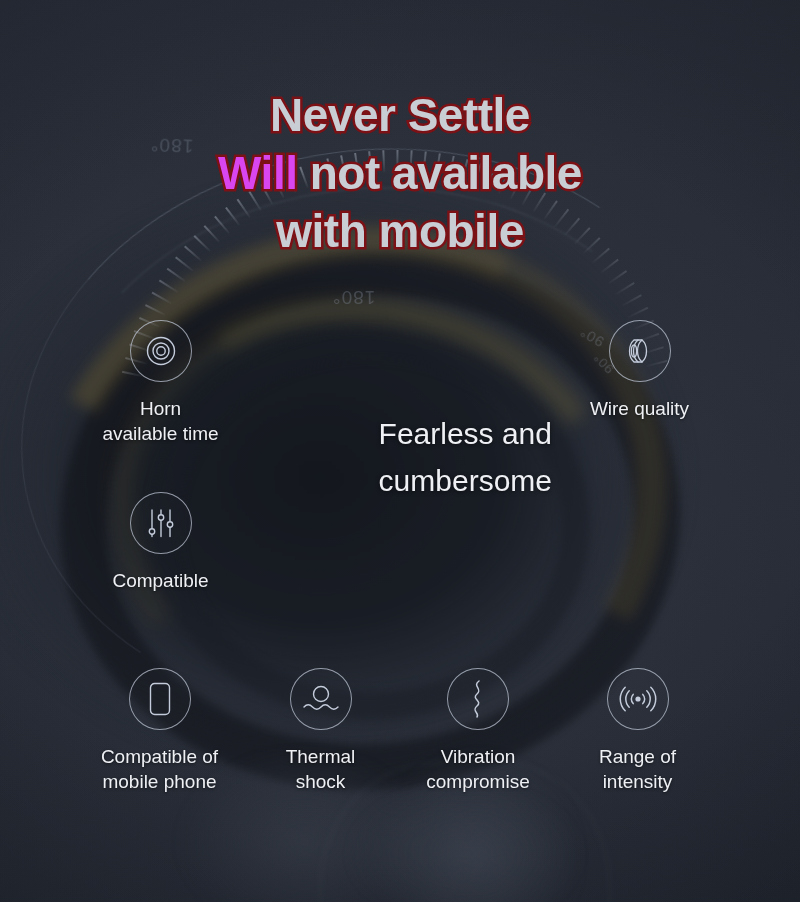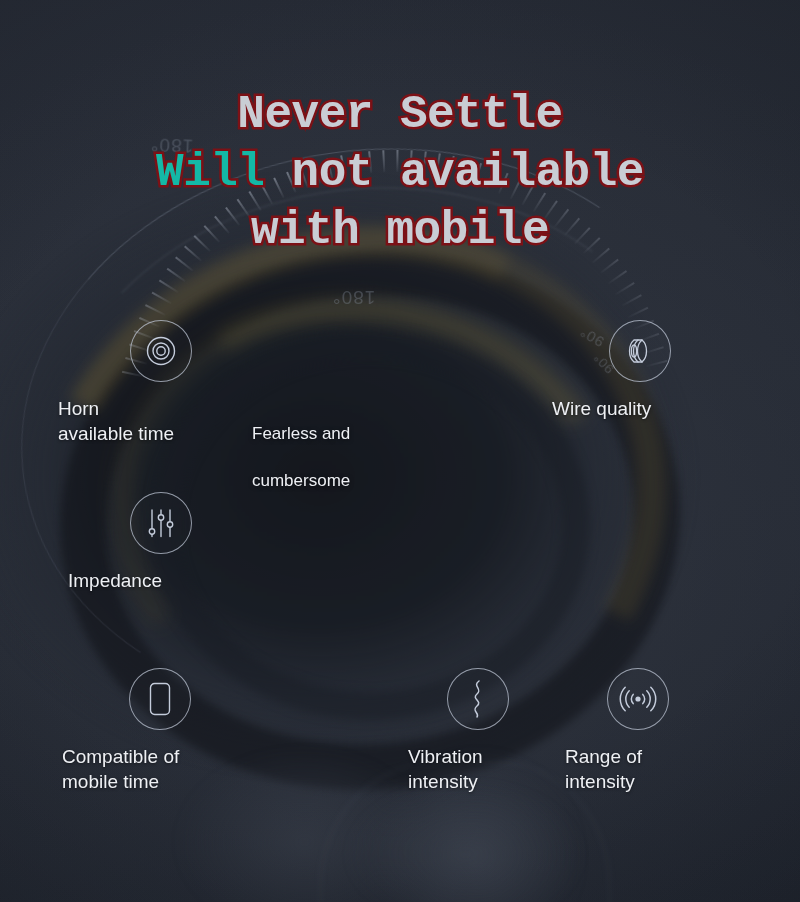--- a/index.html
+++ b/index.html
@@ -145,27 +145,26 @@
     position:absolute; left:0; right:0; top:86px;
     text-align:center;
     font-weight:bold;
     font-size:46px;
     line-height:58px;
     letter-spacing:-0.5px;
     color:#c9cdd4;
     -webkit-text-stroke:5px #7c1116;
     paint-order:stroke fill;
     text-shadow:0 0 1px rgba(124,17,22,0.9);
-    font-family:Liberation Mono, monospace;
   }
   #headline .ln { display:block; }
-  #headline .hl-white { color:#14b8a6; }
-
-  
-  .feat { position:absolute; }
+  #headline .hl-white { color:#d946ef; }
+
+  
+  .feat { position:absolute; text-align:center; }
   .icon-circle {
     width:62px; height:62px;
     border:1.4px solid rgba(196,204,219,0.72);
     border-radius:50%;
     margin:0 auto;
     display:flex; align-items:center; justify-content:center;
     background:rgba(255,255,255,0.012);
   }
   .icon-circle svg { display:block; }
   .feat-label {
@@ -174,24 +173,24 @@
     font-size:19px;
     line-height:25px;
     font-weight:400;
     white-space:pre-line;
     text-shadow:0 1px 3px rgba(0,0,0,0.5);
   }
 
   
   #center-tagline {
     position:absolute;
-    left:252px; top:410px; width:288px;
-    text-align:left;
+    left:264px; top:410px; width:288px;
+    text-align:right;
     color:#eef0f4;
-    font-size:17px;
+    font-size:30px;
     line-height:47px;
     font-weight:400;
     white-space:pre-line;
     text-shadow:0 1px 4px rgba(0,0,0,0.55);
   }
 
   
   #f-horn      { left:58px;  top:320px; width:205px; }
   #f-wire      { left:552px; top:320px; width:175px; }
   #f-impedance { left:68px;  top:492px; width:185px; }
@@ -319,43 +318,53 @@
         <circle cx="6" cy="24.5" r="2.7"></circle>
         <line x1="6" y1="27.5" x2="6" y2="29.5"></line>
         <line x1="15" y1="3" x2="15" y2="7"></line>
         <circle cx="15" cy="10.5" r="2.7"></circle>
         <line x1="15" y1="13.5" x2="15" y2="29.5"></line>
         <line x1="24" y1="3" x2="24" y2="14"></line>
         <circle cx="24" cy="17.5" r="2.7"></circle>
         <line x1="24" y1="20.5" x2="24" y2="29.5"></line>
       </svg>
     </div>
-    <div class="feat-label">Impedance</div>
+    <div class="feat-label">Compatible</div>
   </div>
 
 
   <div class="feat" id="f-mobile">
     <div class="icon-circle">
       <svg width="26" height="36" viewBox="0 0 26 36" fill="none" stroke="#c4ccdb" stroke-width="1.4">
         <rect x="3.5" y="2.5" width="19" height="31" rx="4.2"></rect>
       </svg>
     </div>
     <div class="feat-label">Compatible of
-mobile time</div>
-  </div>
-
+mobile phone</div>
+  </div>
+
+  <div class="feat" id="f-thermal">
+    <div class="icon-circle">
+      <svg width="42" height="40" viewBox="0 0 42 40" fill="none" stroke="#c4ccdb" stroke-width="1.4" stroke-linecap="round">
+        <circle cx="21" cy="15" r="7.5"></circle>
+        <path d="M4 28 q4.2 -4.5 8.5 0 t8.5 0 t8.5 0 t8.5 0"></path>
+      </svg>
+    </div>
+    <div class="feat-label">Thermal
+shock</div>
+  </div>
 
   <div class="feat" id="f-vibration">
     <div class="icon-circle">
       <svg width="24" height="40" viewBox="0 0 24 40" fill="none" stroke="#c4ccdb" stroke-width="1.5" stroke-linecap="round" stroke-linejoin="round">
         <path d="M13 2 C6 7 17 10 11 15 C5 20 17 22 11 27 C5 32 14 34 11 38"></path>
       </svg>
     </div>
     <div class="feat-label">Vibration
-intensity</div>
+compromise</div>
   </div>
 
   <div class="feat" id="f-freq">
     <div class="icon-circle">
       <svg width="42" height="34" viewBox="0 0 42 34" fill="none" stroke="#c4ccdb" stroke-width="1.5" stroke-linecap="round">
         <circle cx="21" cy="17" r="2.6" fill="#c4ccdb" stroke="none"></circle>
         <path d="M16.2 12.4 a6.6 6.6 0 0 0 0 9.2"></path>
         <path d="M25.8 12.4 a6.6 6.6 0 0 1 0 9.2"></path>
         <path d="M12.2 8.8 a11.6 11.6 0 0 0 0 16.4"></path>
         <path d="M29.8 8.8 a11.6 11.6 0 0 1 0 16.4"></path>

